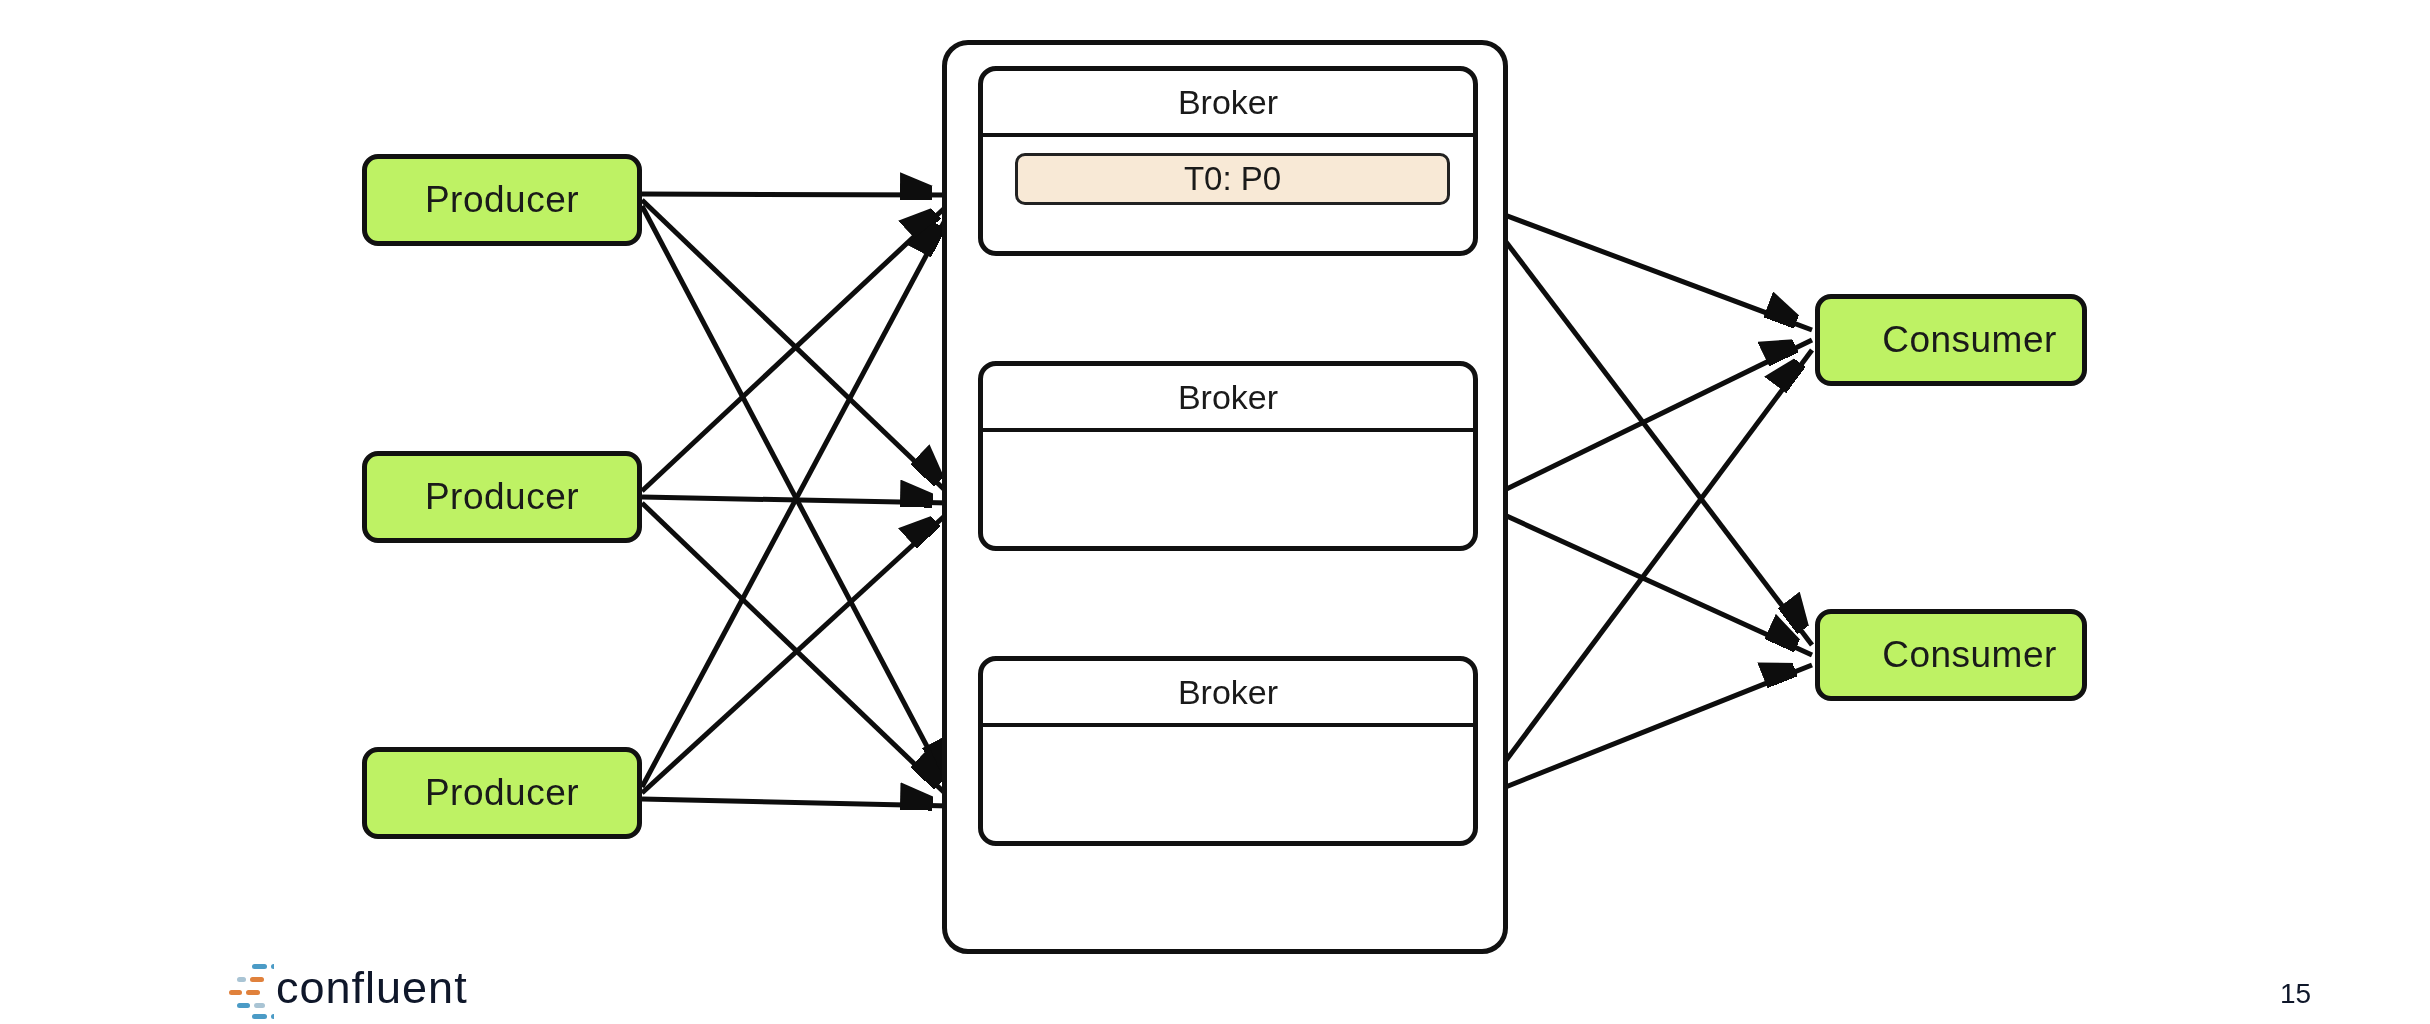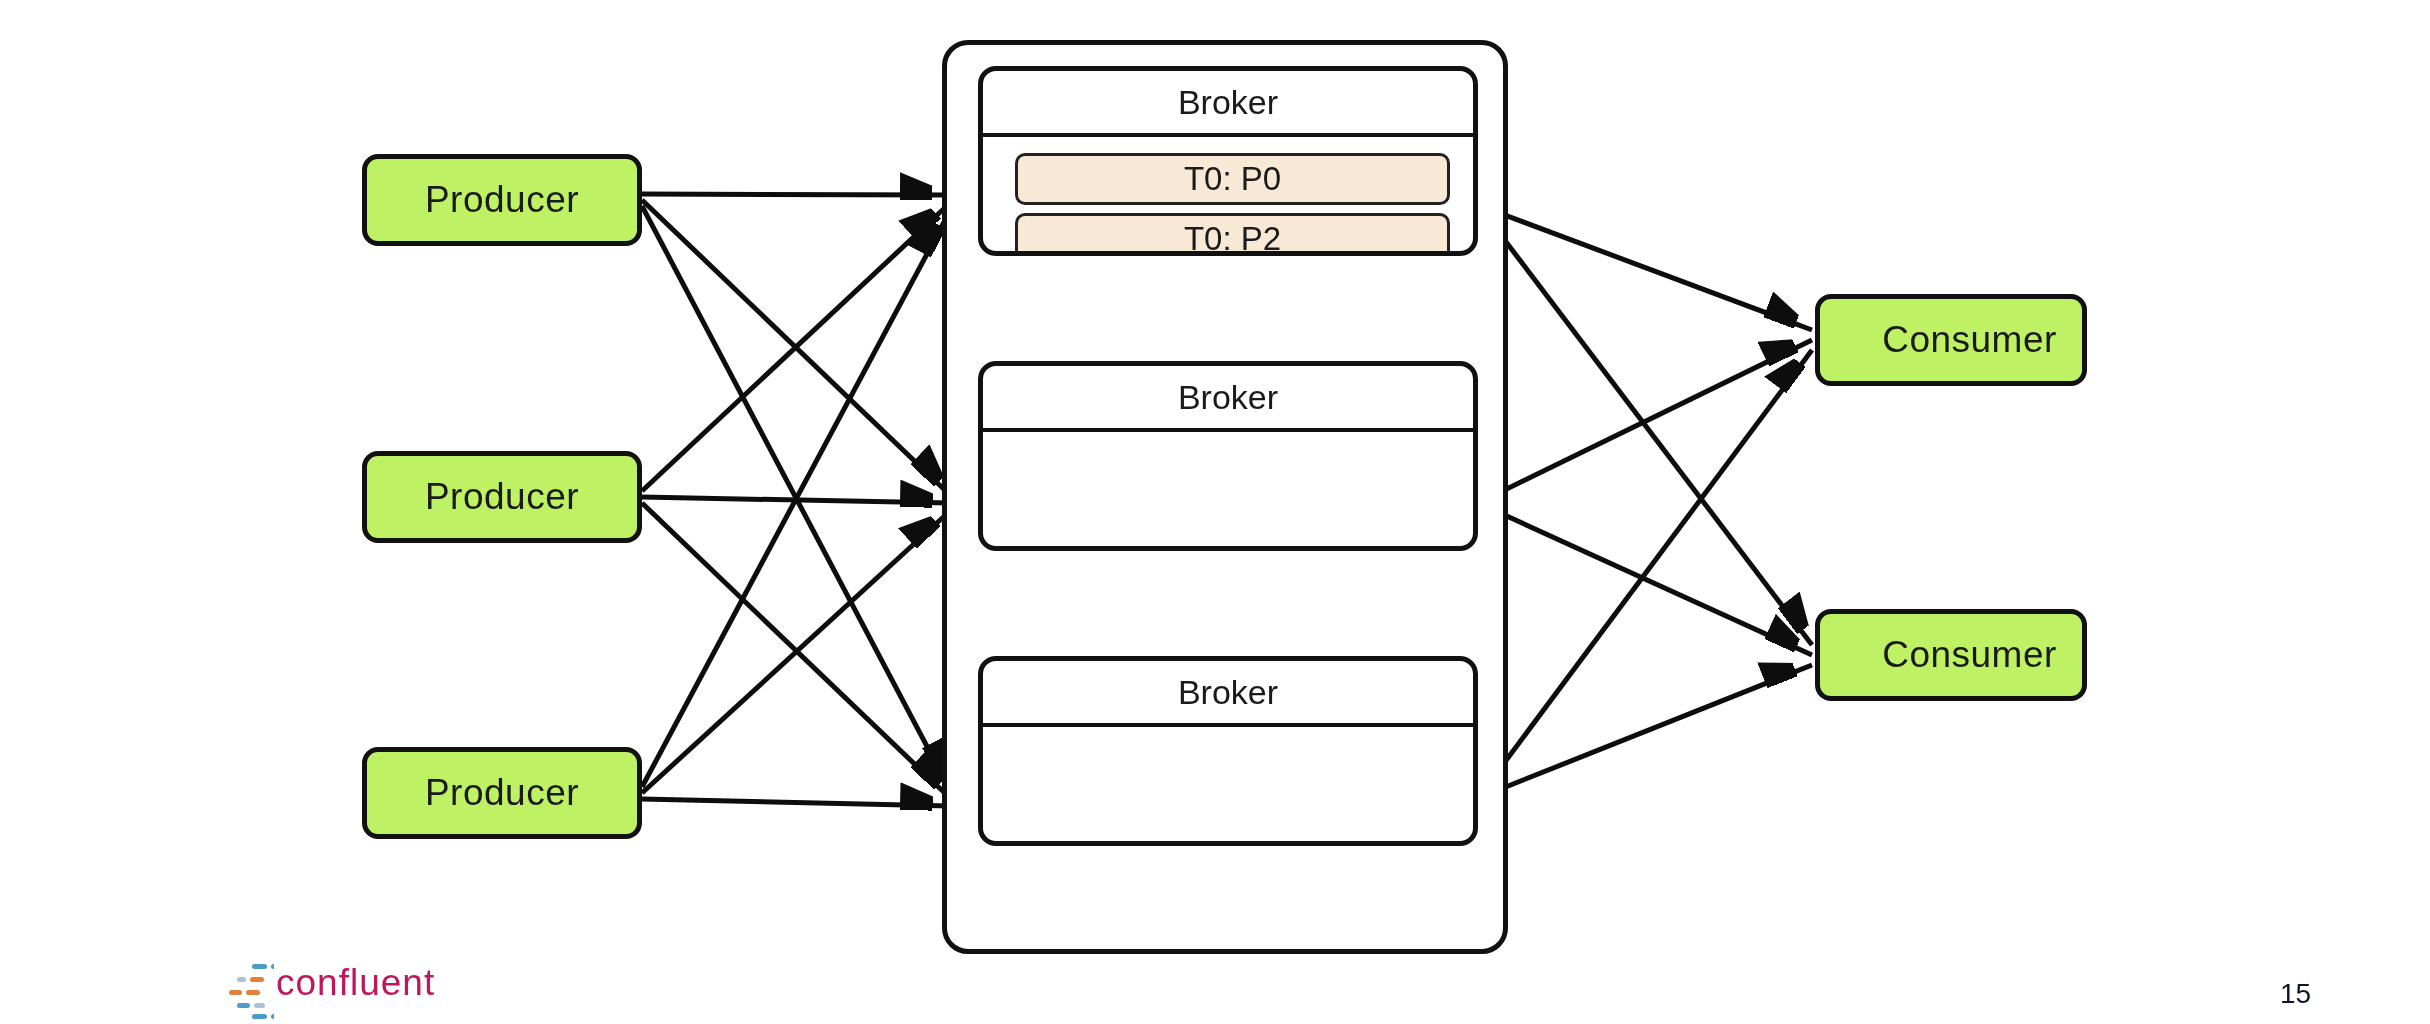--- a/index.html
+++ b/index.html
@@ -29,22 +29,22 @@
                 border-bottom:4px solid #111111;}
   .broker-body{padding:16px 23px 0 32px;}
   .partition{height:52px;margin-bottom:8px;border:3px solid #222222;border-radius:10px;
              display:flex;align-items:center;justify-content:center;
              font-size:33px;box-sizing:border-box;}
   .c-tan{background:#f8e9d6;color:#1a1a1a;}
   .c-blue{background:#b3d7e8;color:#101c24;}
 
   
   .logo{position:absolute;left:224px;top:956px;width:300px;height:64px;}
-  .logo-text{position:absolute;left:52px;top:6px;font-size:37px;letter-spacing:1px;
-             color:#be185d;font-weight:400;text-align:center;}
+  .logo-text{position:absolute;left:52px;top:6px;font-size:45px;letter-spacing:1px;
+             color:#0f172a;font-weight:400;text-align:center;}
   .page-number{position:absolute;left:2280px;top:978px;font-size:28px;color:#0f172a;}
 </style>
 </head>
 <body>
 
 <div class="stage">
 
   <svg id="edge-svg">
     <defs>
       <marker id="ah" markerWidth="6.5" markerHeight="5.5" refX="10" refY="4.5" orient="auto" markerUnits="strokeWidth">
@@ -81,23 +81,20 @@
   <div class="node producer p2">
     <span>Producer</span>
   </div>
 
   <div class="broker b0">
     <div class="broker-title">Broker</div>
     <div class="broker-body">
       <div class="partition c-tan">
         <span>T0: P0</span>
       </div>
-      <div class="partition c-tan">
-        <span>T0: P2</span>
-      </div>
     </div>
   </div>
 
   <div class="broker b1">
     <div class="broker-title">Broker</div>
   </div>
 
   <div class="broker b2">
     <div class="broker-title">Broker</div>
   </div>

